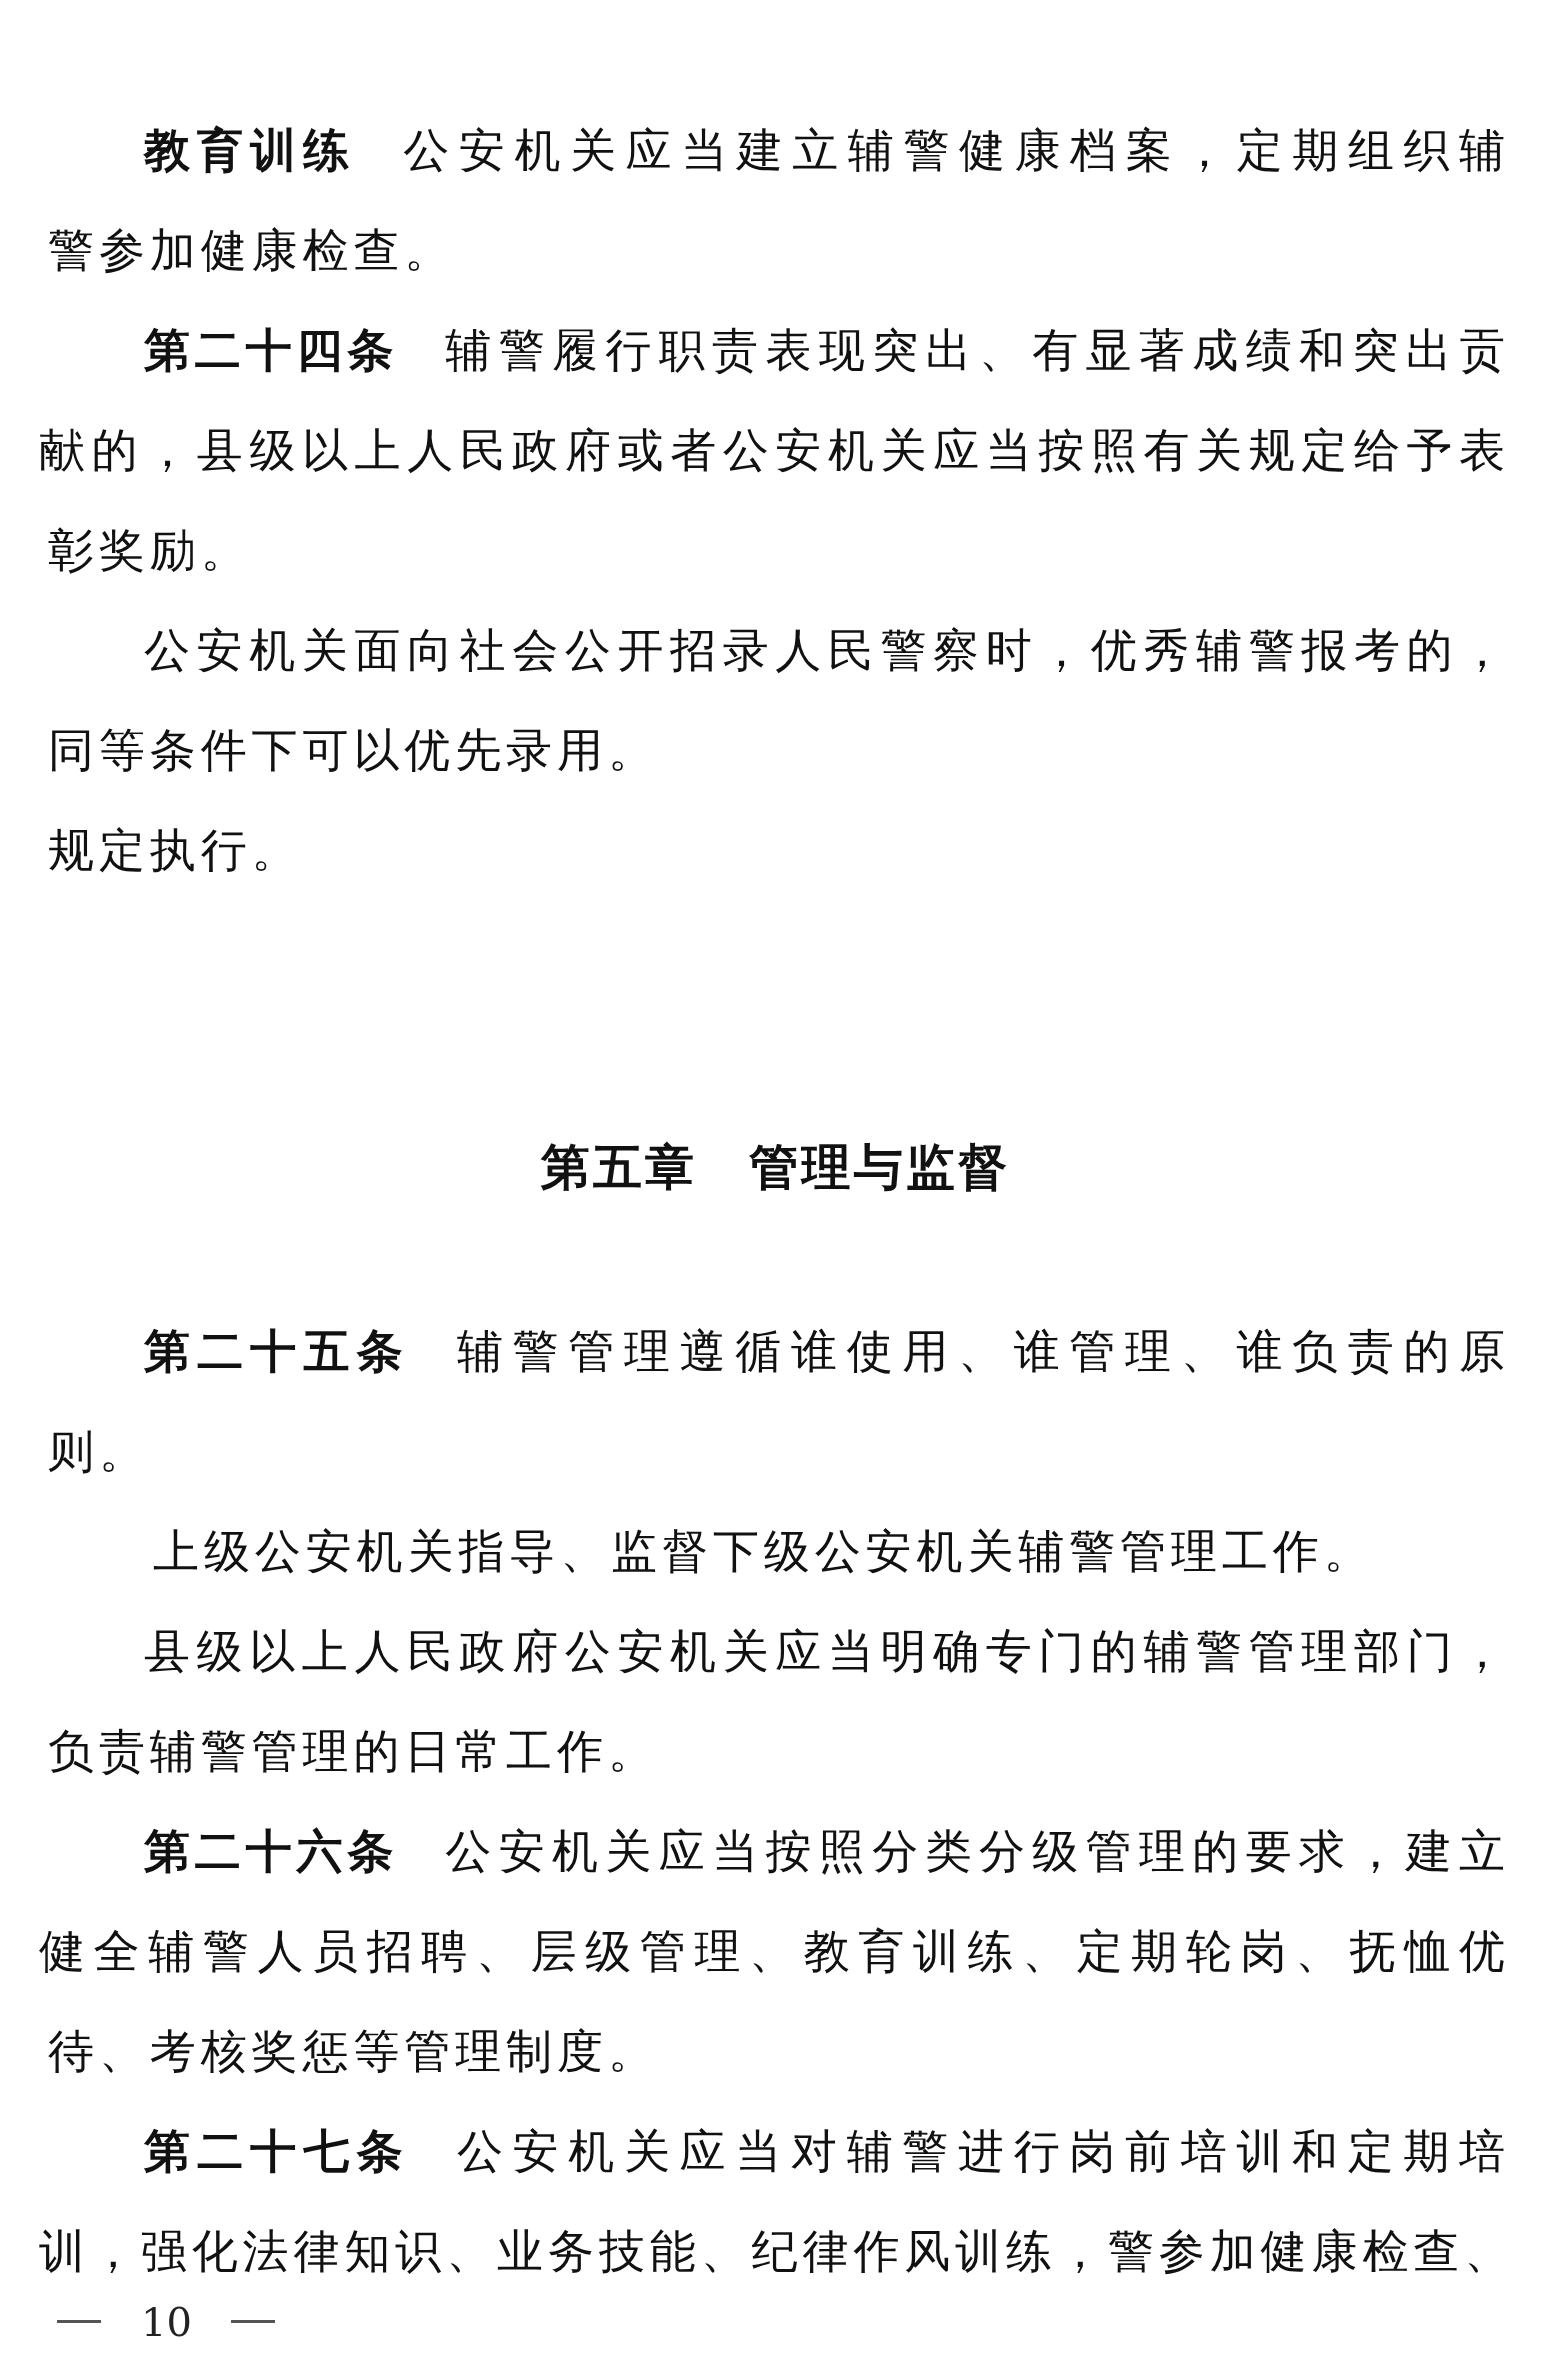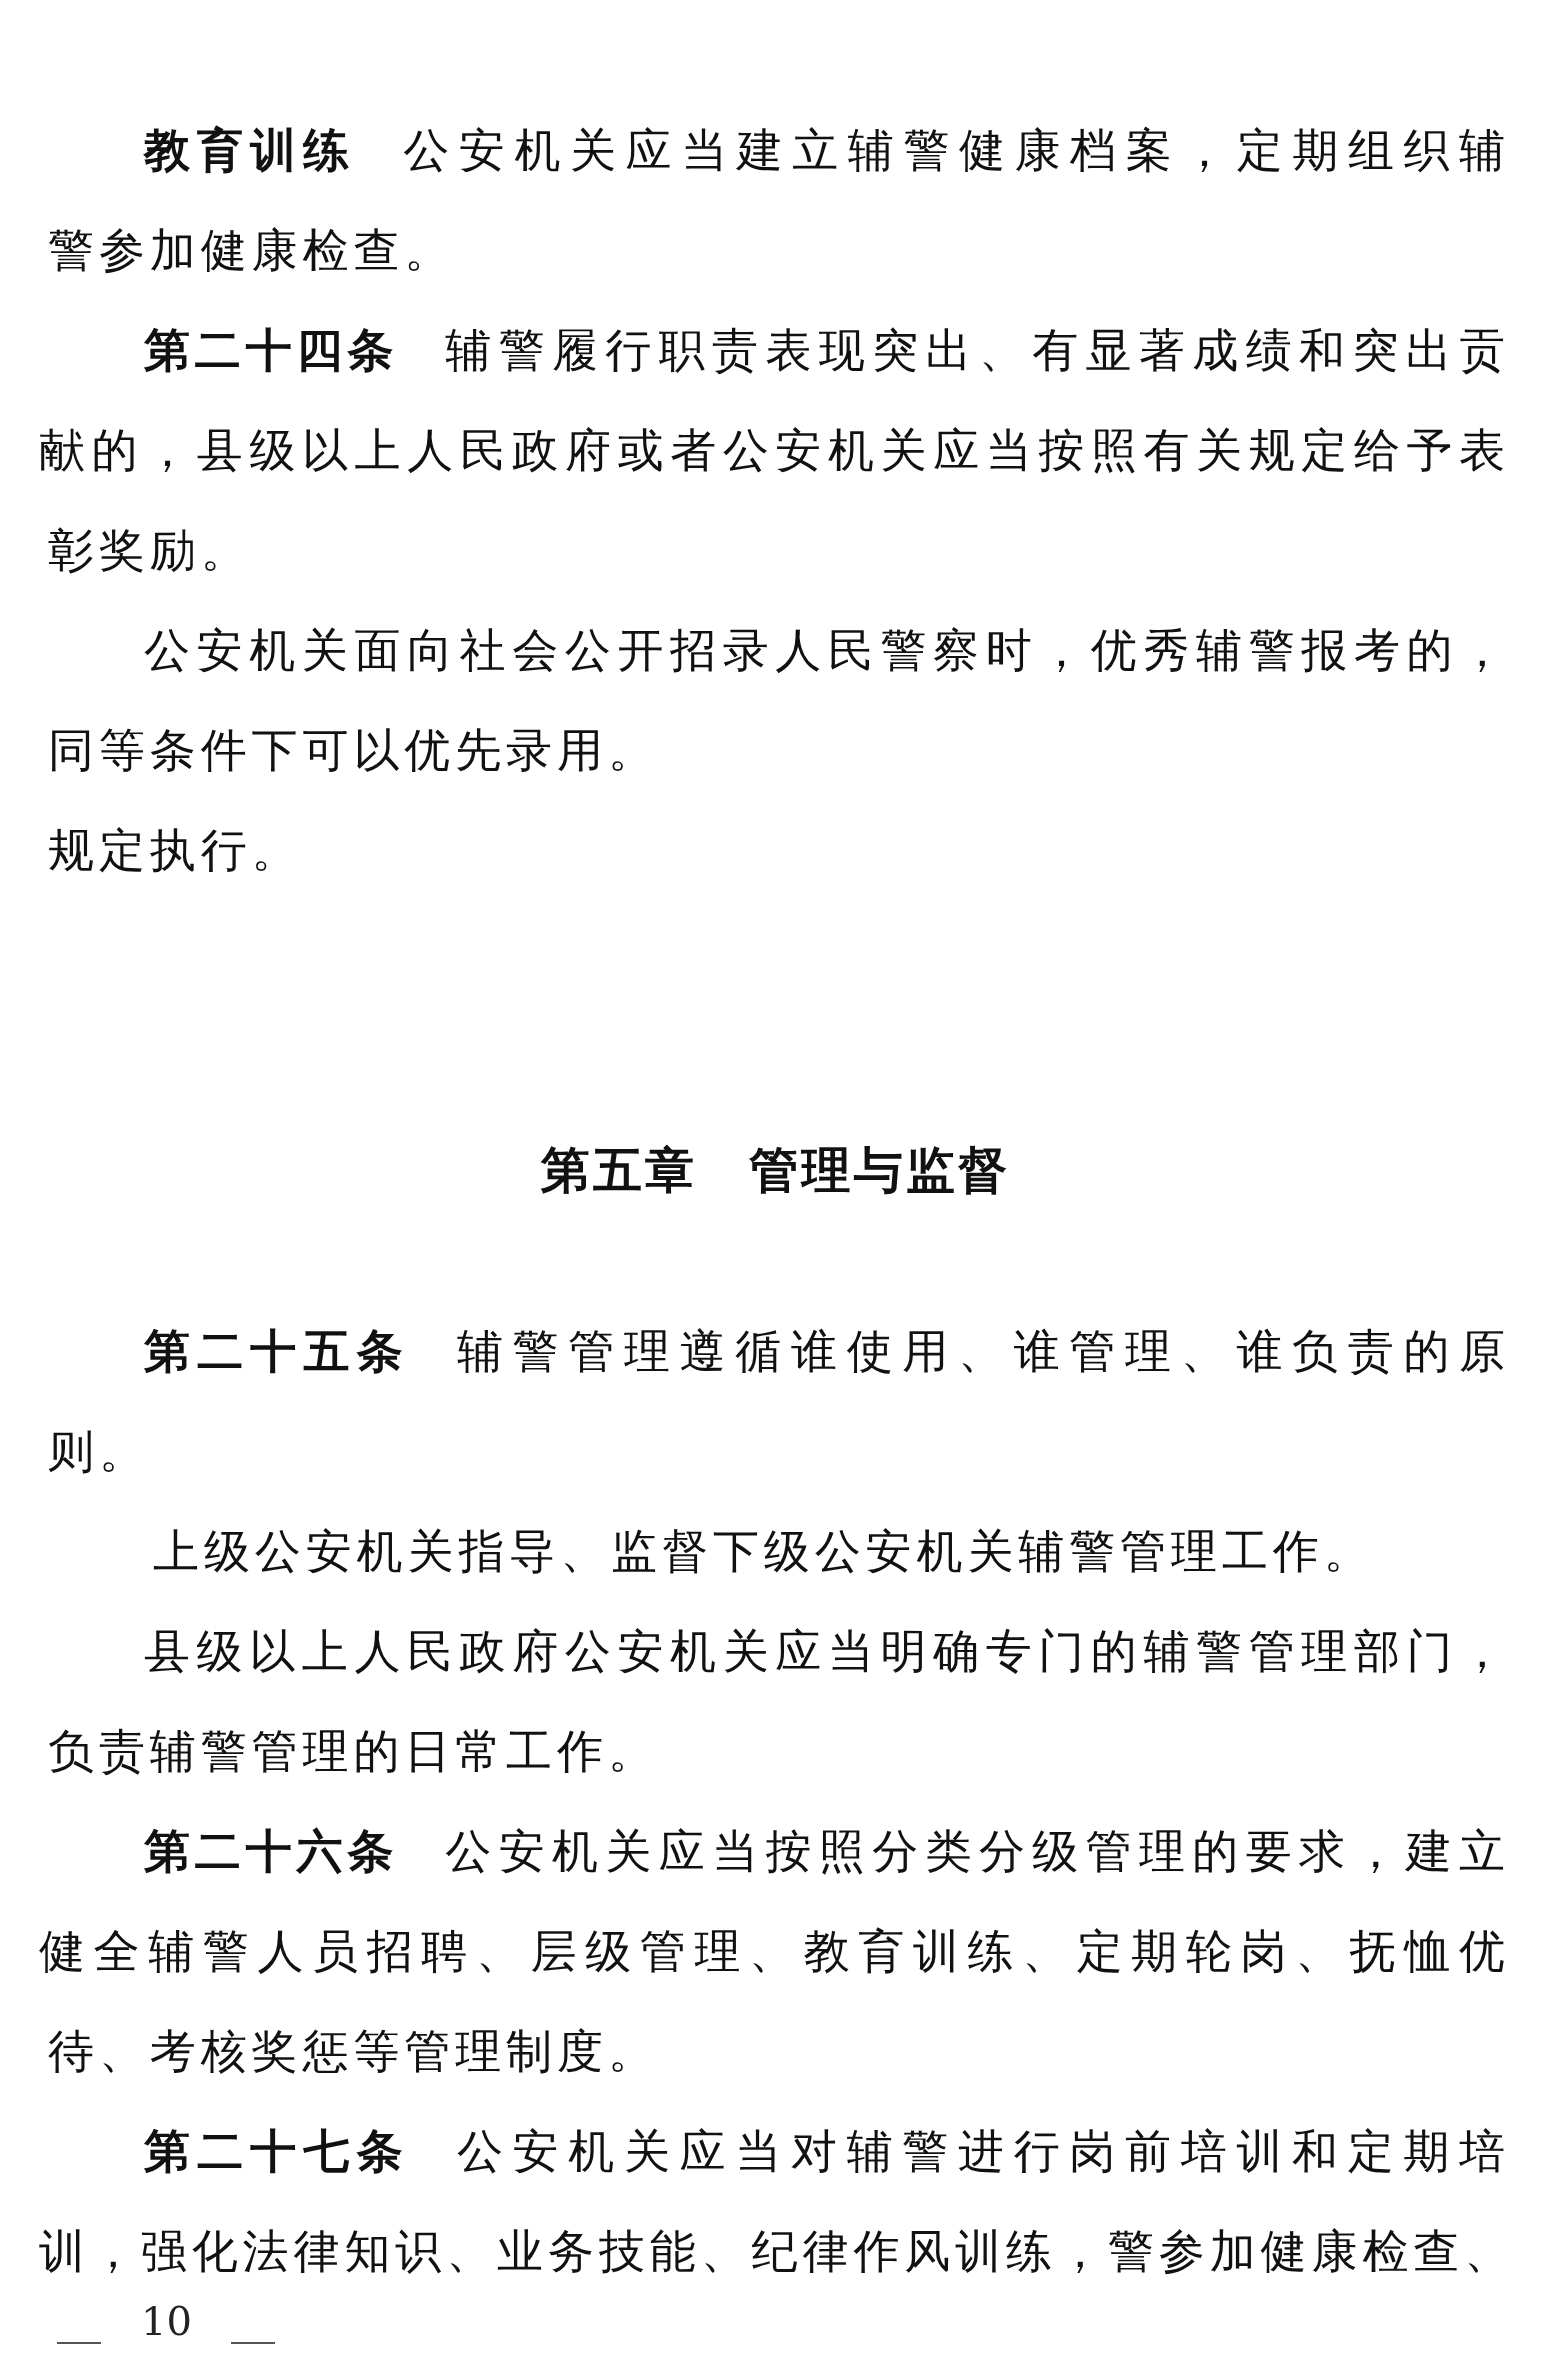--- a/index.html
+++ b/index.html
@@ -52,34 +52,34 @@
     margin-right: 47px;
   }
   .chapter {
     position: absolute;
     left: 0;
     width: 1551px;
     top: 1121px;
     height: 100px;
     line-height: 100px;
     text-align: center;
-    font-family: Liberation Serif, serif;
+    font-family: Liberation Mono, monospace;
     font-weight: bold;
     font-size: 49px;
     letter-spacing: 3.2px;
     white-space: nowrap;
   }
   .chapter .gap { display: inline-block; width: 52px; }
   .footer {
     position: absolute;
     left: 57px;
     top: 2299px;
     height: 45px;
     display: flex;
-    align-items: flex-end;
+    align-items: center;
     font-family: "DejaVu Serif", "Liberation Serif", serif;
     font-size: 40px;
     color: #222;
   }
   .footer .dash {
     display: inline-block;
     width: 44px;
     height: 2.4px;
     background: #555;
   }

